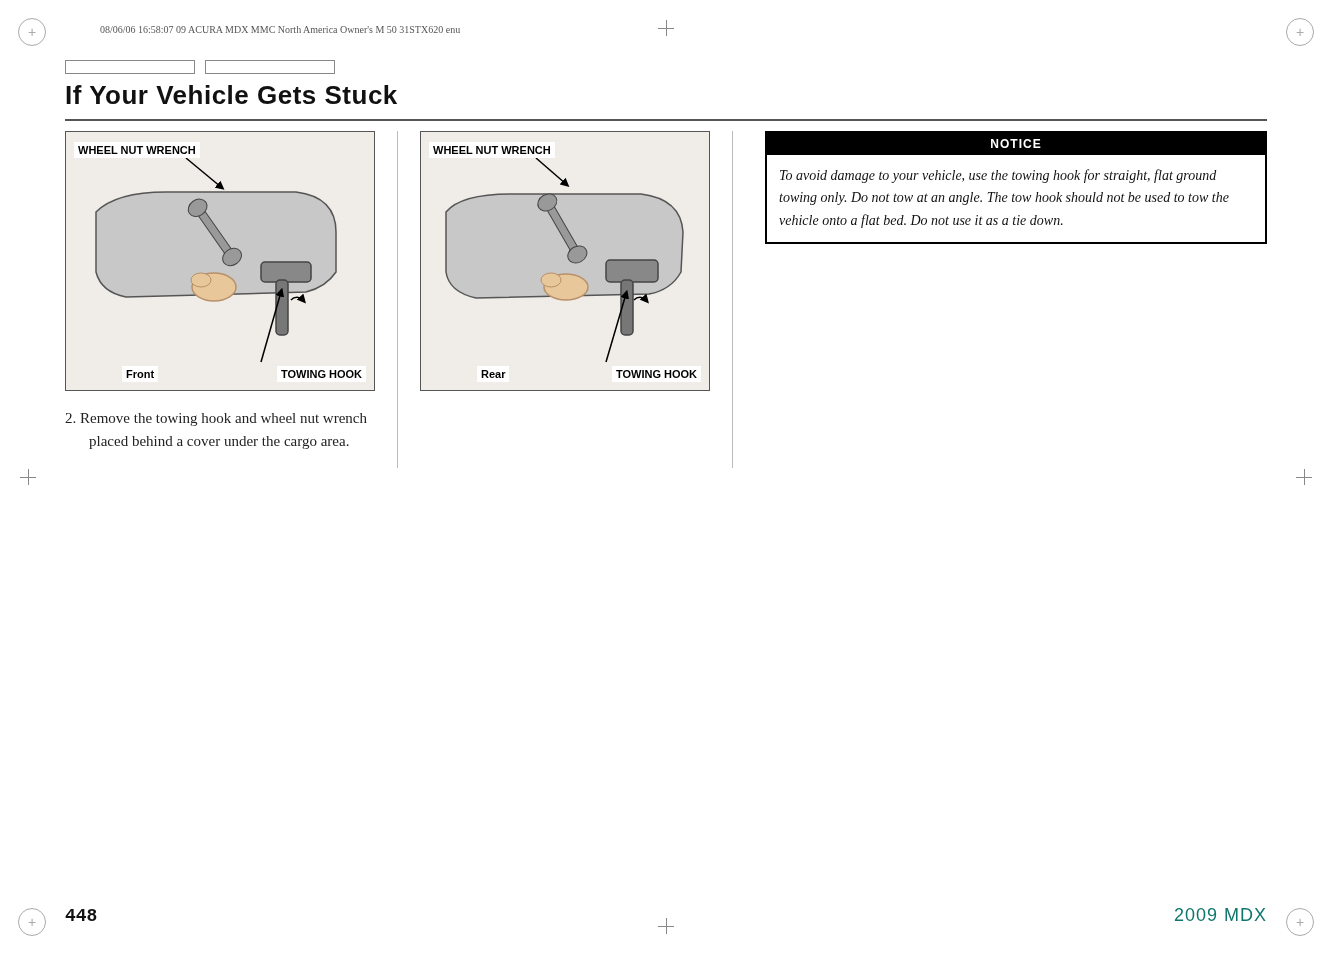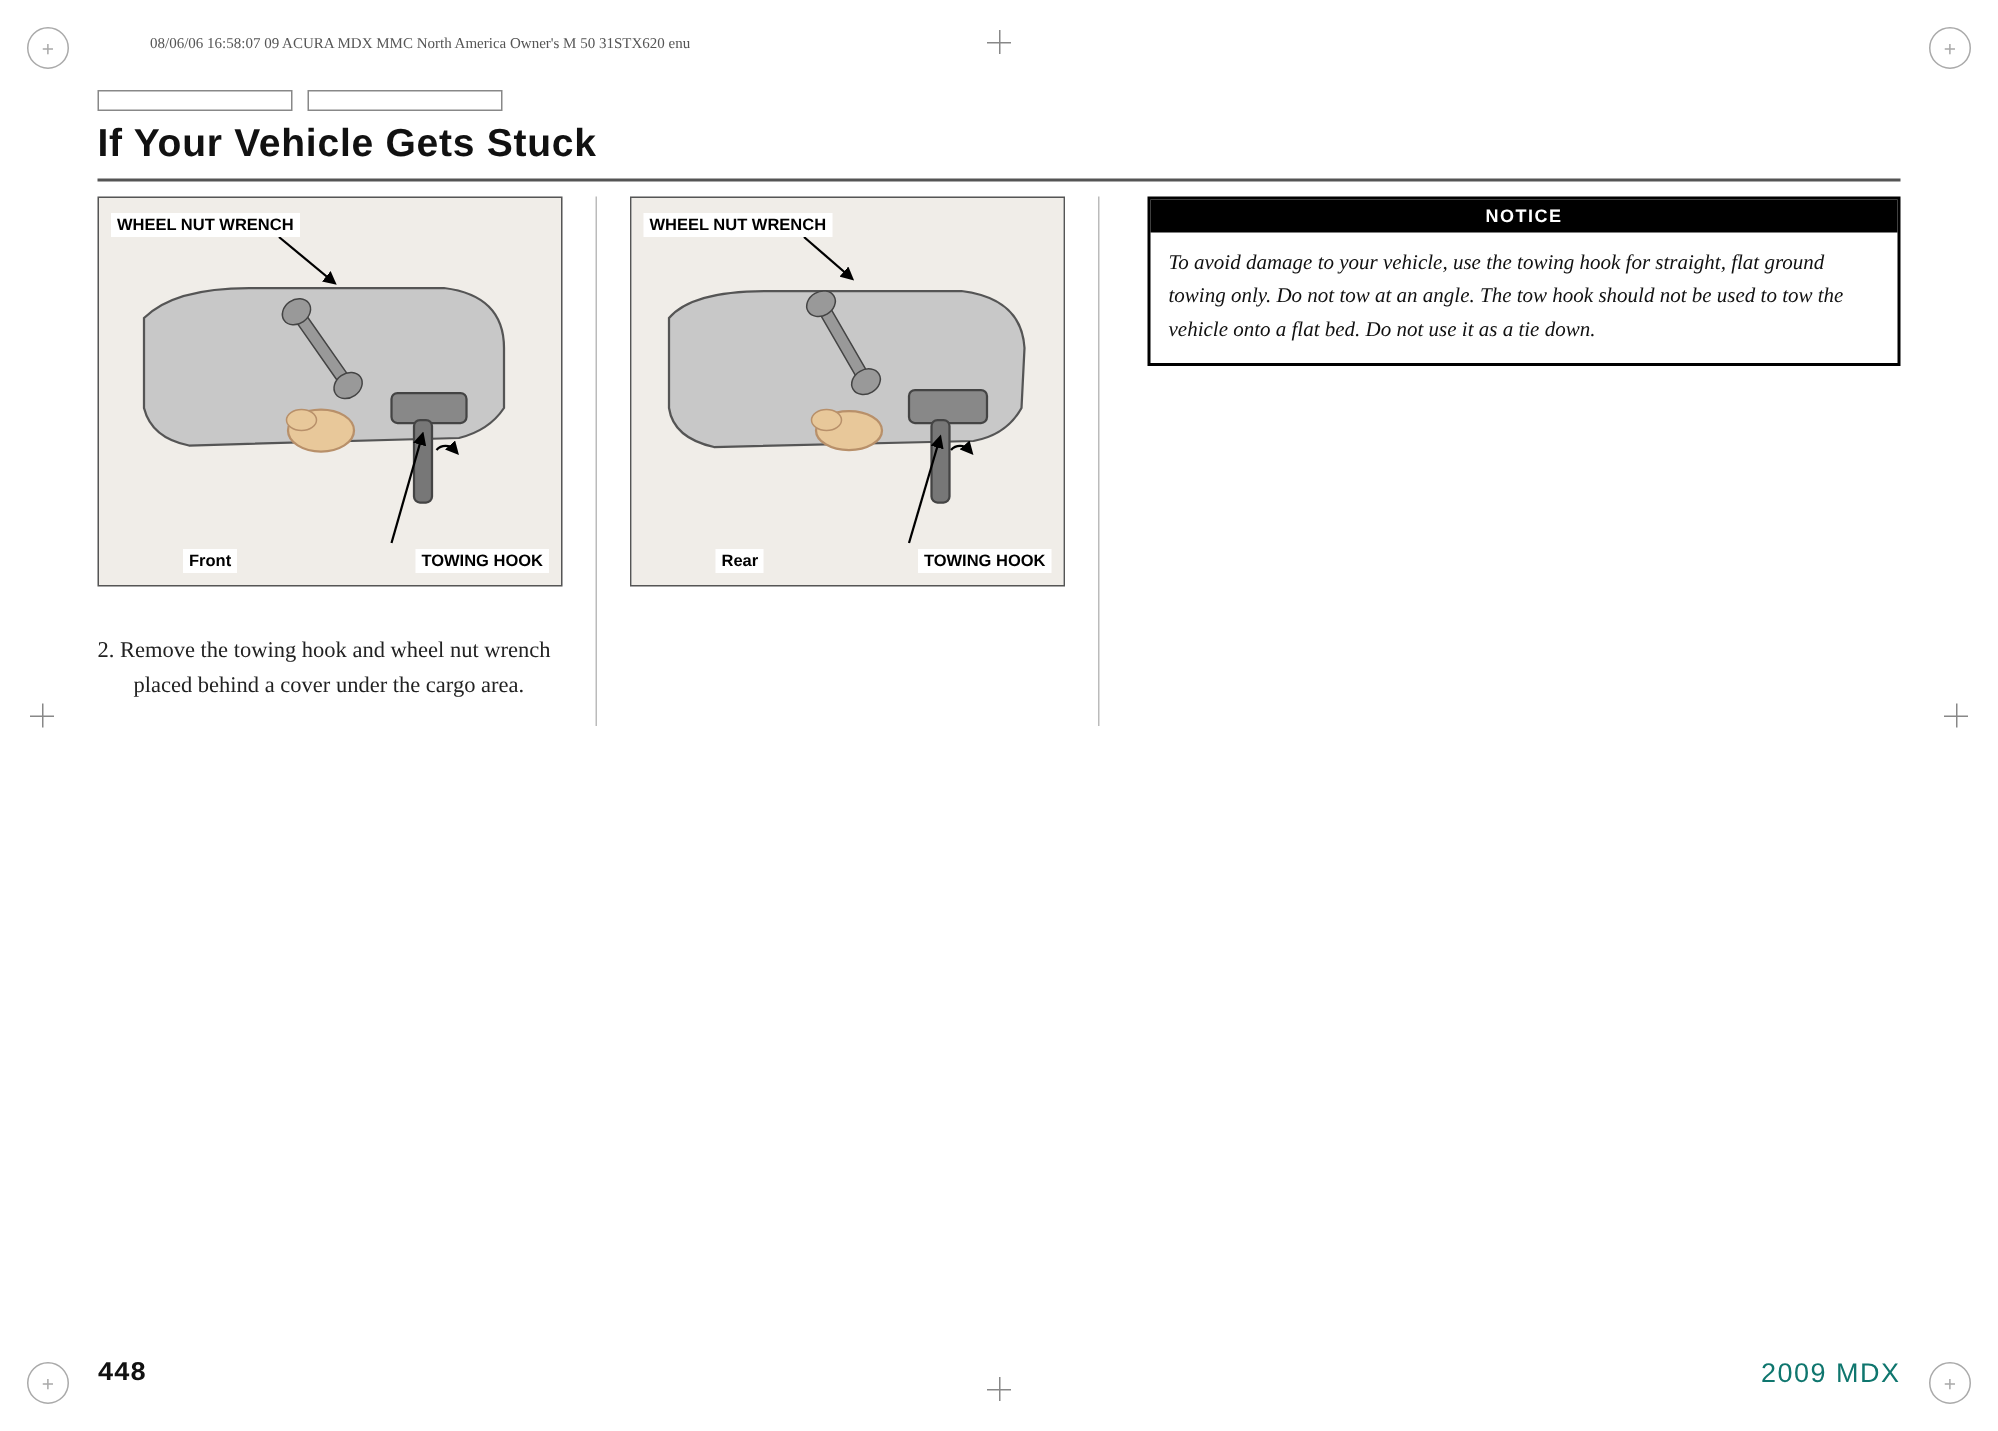--- a/index.html
+++ b/index.html
@@ -190,21 +190,21 @@
     .label-bottom-right { bottom: 8px; right: 8px; }
 
     
     .diagram-svg {
       width: 100%;
       height: 100%;
     }
 
     
     .instructions {
-      margin-top: 32px;
+      margin-top: 16px;
     }
     .instruction-item {
       margin-bottom: 14px;
       padding-left: 0;
       line-height: 1.55;
       font-size: 15px;
     }
     .instruction-item p {
       padding-left: 24px;
       text-indent: -24px;

